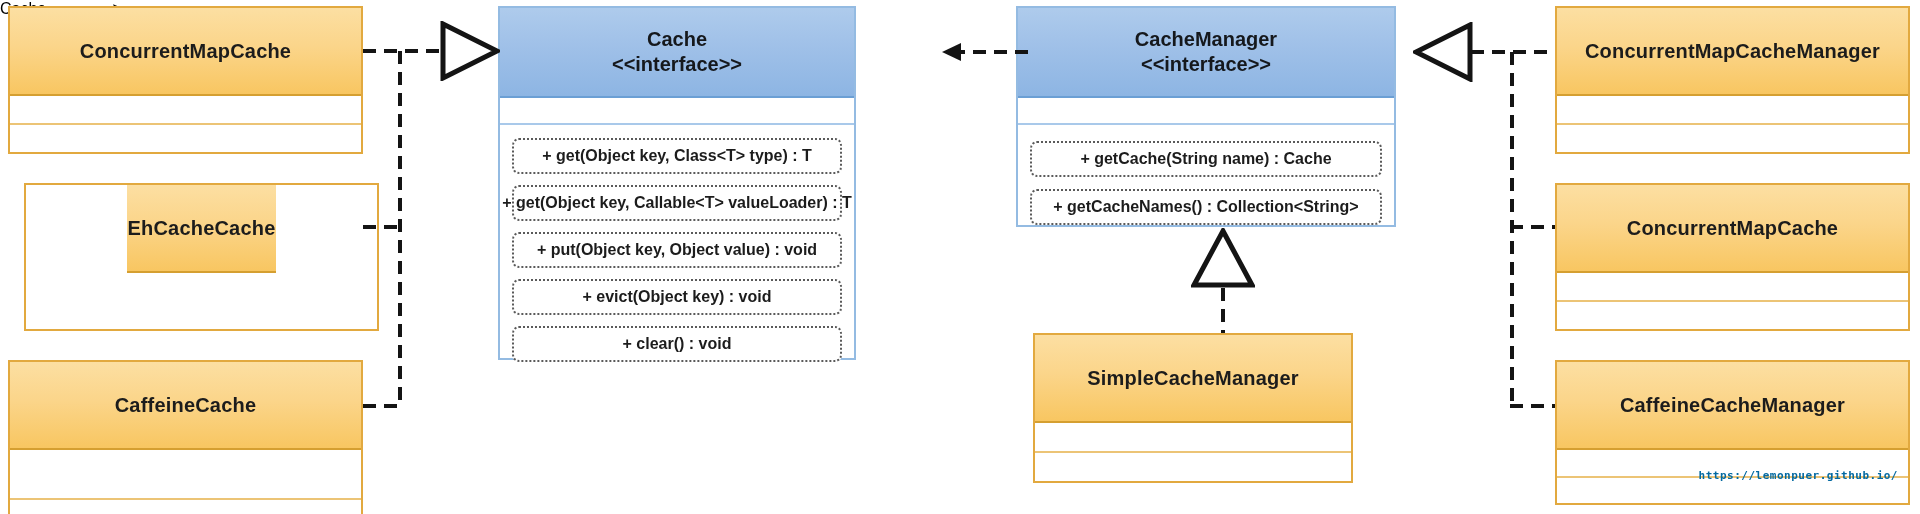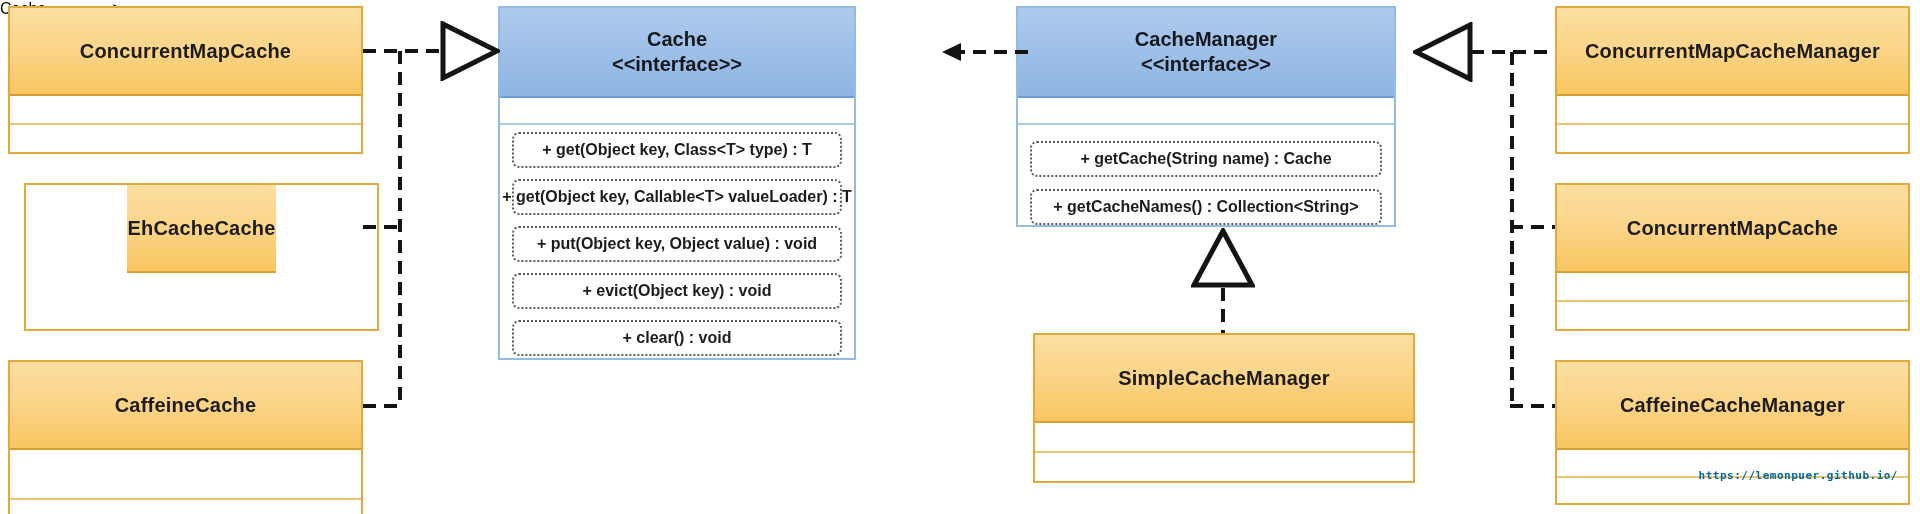--- a/index.html
+++ b/index.html
@@ -30,21 +30,21 @@
   }
   .ihdr{
     flex:0 0 88px;
     background:linear-gradient(180deg,#aecbec 0%,#9fc0e8 45%,#8db5e3 100%);
     border-bottom:2px solid #6b9fd4;
     display:flex;flex-direction:column;align-items:center;justify-content:center;
     line-height:1.25;
   }
   .iname,.istereo{font-size:20px;font-weight:bold;color:#15181c;}
   .iblank{flex:0 0 25px;border-bottom:2px solid #a9c9ea;background:#ffffff;}
-  .imethods{flex:1;display:flex;flex-direction:column;gap:11px;padding:7px 12px 9px 12px;}
+  .imethods{flex:1;display:flex;flex-direction:column;gap:11px;padding:13px 12px 9px 12px;}
   .pill{
     flex:0 0 32px;border:2px dotted #5a5a5a;border-radius:7px;background:#ffffff;
     display:flex;align-items:center;justify-content:center;
     font-size:16px;font-weight:bold;color:#1c1c1c;white-space:nowrap;
   }
   
   .hdash{position:absolute;height:4px;background:repeating-linear-gradient(90deg,#141414 0 13px,transparent 13px 21px);}
   .vdash{position:absolute;width:4px;background:repeating-linear-gradient(180deg,#141414 0 13px,transparent 13px 21px);}
   .tri{position:absolute;}
   
@@ -107,21 +107,21 @@
       <span class="istereo">&lt;&lt;interface&gt;&gt;</span>
     </div>
     <div class="iblank"></div>
     <div class="imethods" style="gap:12px;padding:16px 12px 10px 12px;">
       <div class="pill">+ getCache(String name) : Cache</div>
       <div class="pill">+ getCacheNames() : Collection&lt;String&gt;</div>
     </div>
   </div>
 
   
-  <div class="cbox" style="left:1033px;top:333px;width:382px;height:150px;">
+  <div class="cbox" style="left:1033px;top:333px;width:320px;height:150px;">
     <div class="chdr">
       <span class="cname">SimpleCacheManager</span>
     </div>
     <div class="comp"></div>
     <div class="comp"></div>
   </div>
 
   
   <div class="cbox" style="left:1555px;top:6px;">
     <div class="chdr">

